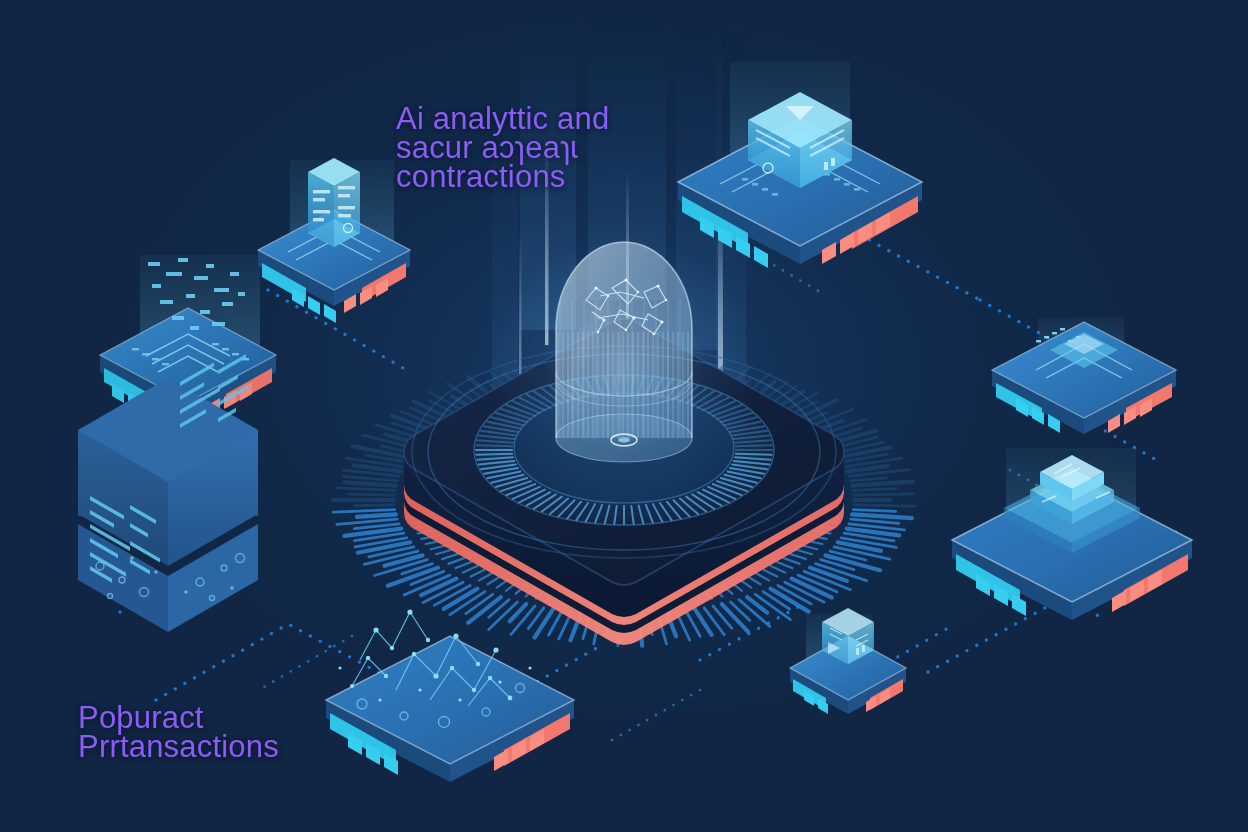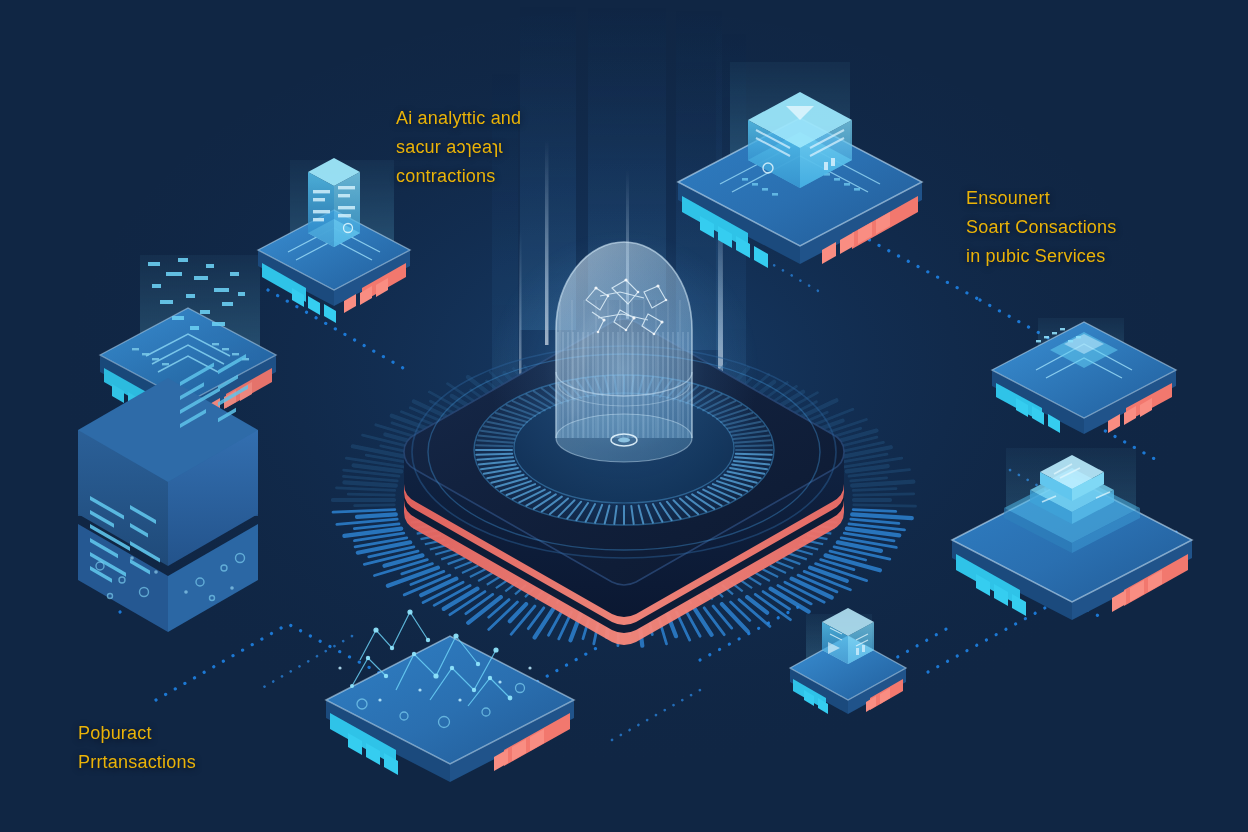--- a/index.html
+++ b/index.html
@@ -7,32 +7,32 @@
   body {
     background:#102644;
     font-family:"Liberation Sans", sans-serif;
     position:relative;
   }
   #stage { position:absolute; inset:0; overflow:hidden; }
   #stage > svg { position:absolute; top:0; left:0; }
 
   .label {
     position:absolute;
-    color:#eab308;
-    font-size:18px;
+    color:#8b5cf6;
+    font-size:31px;
     line-height:29px;
     font-weight:400;
     letter-spacing:.2px;
     white-space:pre-line;
     text-shadow:0 1px 6px rgba(4,16,34,.85);
     pointer-events:none;
   }
   #label-ai        { left:396px; top:104px;  }
   #label-smart     { left:966px; top:184px;  }
-  #label-popular   { left:78px;  top:703px;margin-top:16px;  }
+  #label-popular   { left:78px;  top:703px;  }
   #label-automation{ left:914px; top:695px;  }
 </style>
 </head>
 <body>
 
 <div id="stage">
 
   <svg width="1248" height="832" viewBox="0 0 1248 832">
     <defs>
 
@@ -1102,19 +1102,16 @@
         <ellipse cx="624" cy="440" rx="13" ry="6" fill="none" stroke="#e6f6ff" stroke-width="1.4" opacity=".9"></ellipse>
         <ellipse cx="624" cy="440" rx="6" ry="2.6" fill="#9fd8f5" opacity=".8"></ellipse>
       </g>
     </g>
 
   </svg>
 
   <div class="label" id="label-ai">Ai analyttic and
 sacur aɔɿeaɿɩ
 contractions</div>
-  <div class="label" id="label-smart">Ensounert
-Soart Consactions
-in pubic Services</div>
   <div class="label" id="label-popular">Poþuract
 Prrtansactions</div>
 
 </div>
 
 </body></html>

